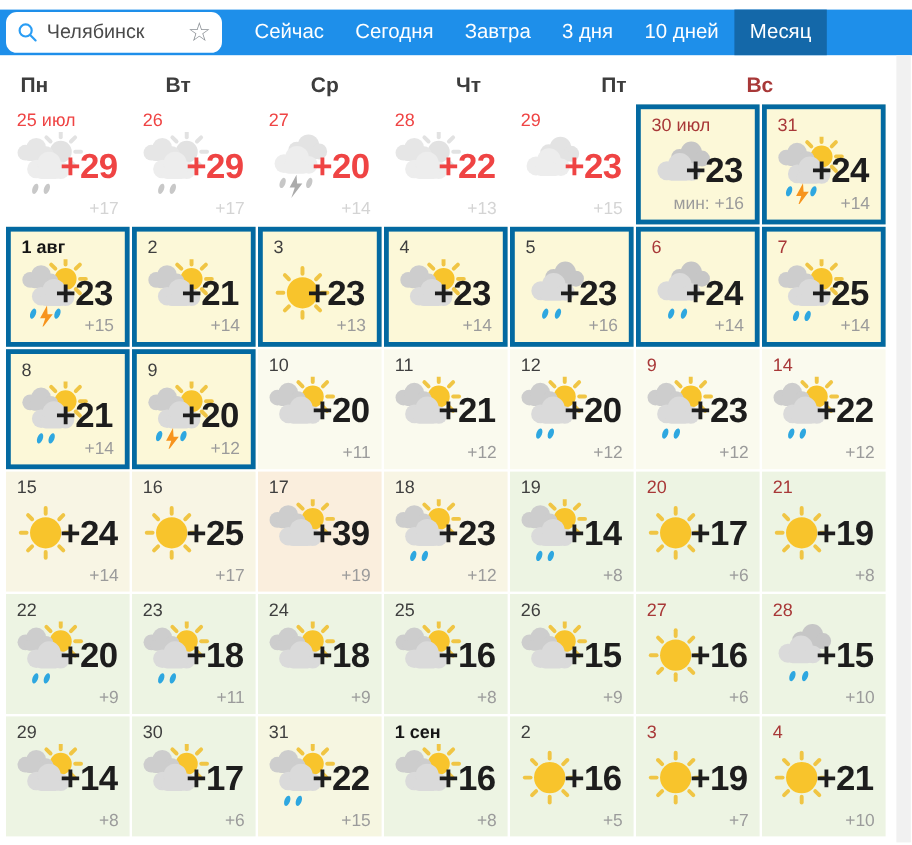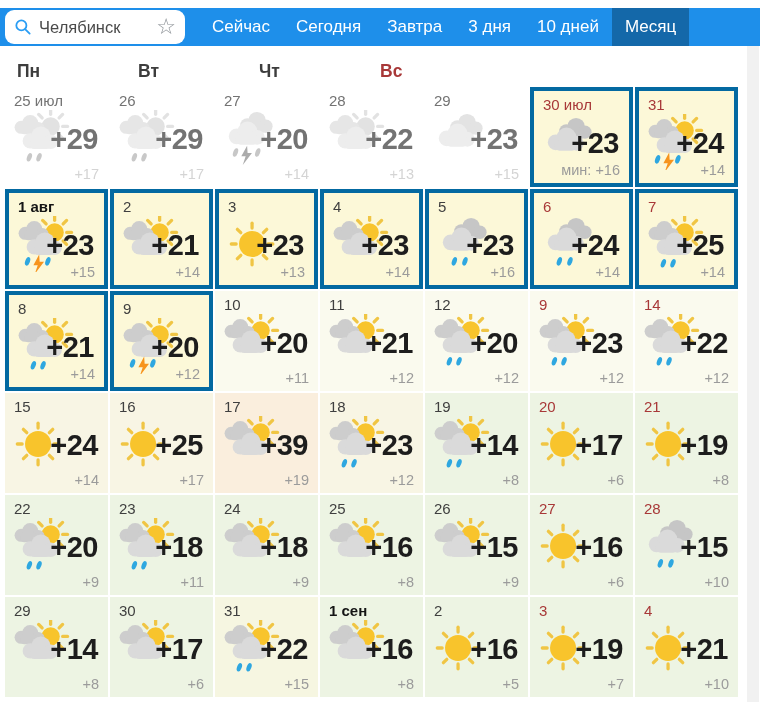--- a/index.html
+++ b/index.html
@@ -38,21 +38,21 @@
   .bg-pale{background:#f6f6e1}
   .date{position:absolute;top:5px;left:9px;font-size:15px;color:#3f3f3f;white-space:nowrap}
   .date.weekend{color:#a83838}
   .date.bold{font-weight:bold;color:#151515}
   .icon{position:absolute;left:4px;top:23px;width:62px;height:56px}
   .temp{
     position:absolute;right:10px;top:36px;font-size:29px;font-weight:bold;
     color:#1d1d1d;letter-spacing:-0.5px;
   }
   .min{position:absolute;right:9px;bottom:5px;font-size:14.5px;color:#9b9b9b;white-space:nowrap}
-  .past .date,.past .temp{color:#737373}
+  .past .date,.past .temp{color:#ef4444}
   .past .min{color:#d4d4d4}
   .past .icon{filter:grayscale(1) opacity(0.5)}
   .scroll-track{position:absolute;right:1px;top:46px;width:12px;height:656px;background:#f1f1f1}
 </style>
 </head>
 <body>
 
 <div class="topbar">
   <div class="search">
     <svg width="18" height="18" viewBox="0 0 20 20">
@@ -68,21 +68,23 @@
       <button class="tab">Завтра</button>
       <button class="tab">3 дня</button>
       <button class="tab">10 дней</button>
       <button class="tab active">Месяц</button>
     </nav>
 </div>
 
 <div class="dow-row">
     <div class="dow">Пн</div>
     <div class="dow">Вт</div>
+    <div class="dow">Ср</div>
     <div class="dow">Чт</div>
+    <div class="dow">Пт</div>
     <div class="dow weekend">Вс</div>
   </div>
 <div class="grid">
     <div class="cell bg-white past">
       <div class="date">25 июл</div>
       <svg class="icon" viewBox="0 0 64 58">
         <g stroke="#f0c544" stroke-width="3.4" stroke-linecap="round">
           <line x1="55.5" y1="17.0" x2="60.5" y2="17.0"></line>
           <line x1="51.8" y1="25.8" x2="55.4" y2="29.4"></line>
           <line x1="43.0" y1="29.5" x2="43.0" y2="34.5"></line>

